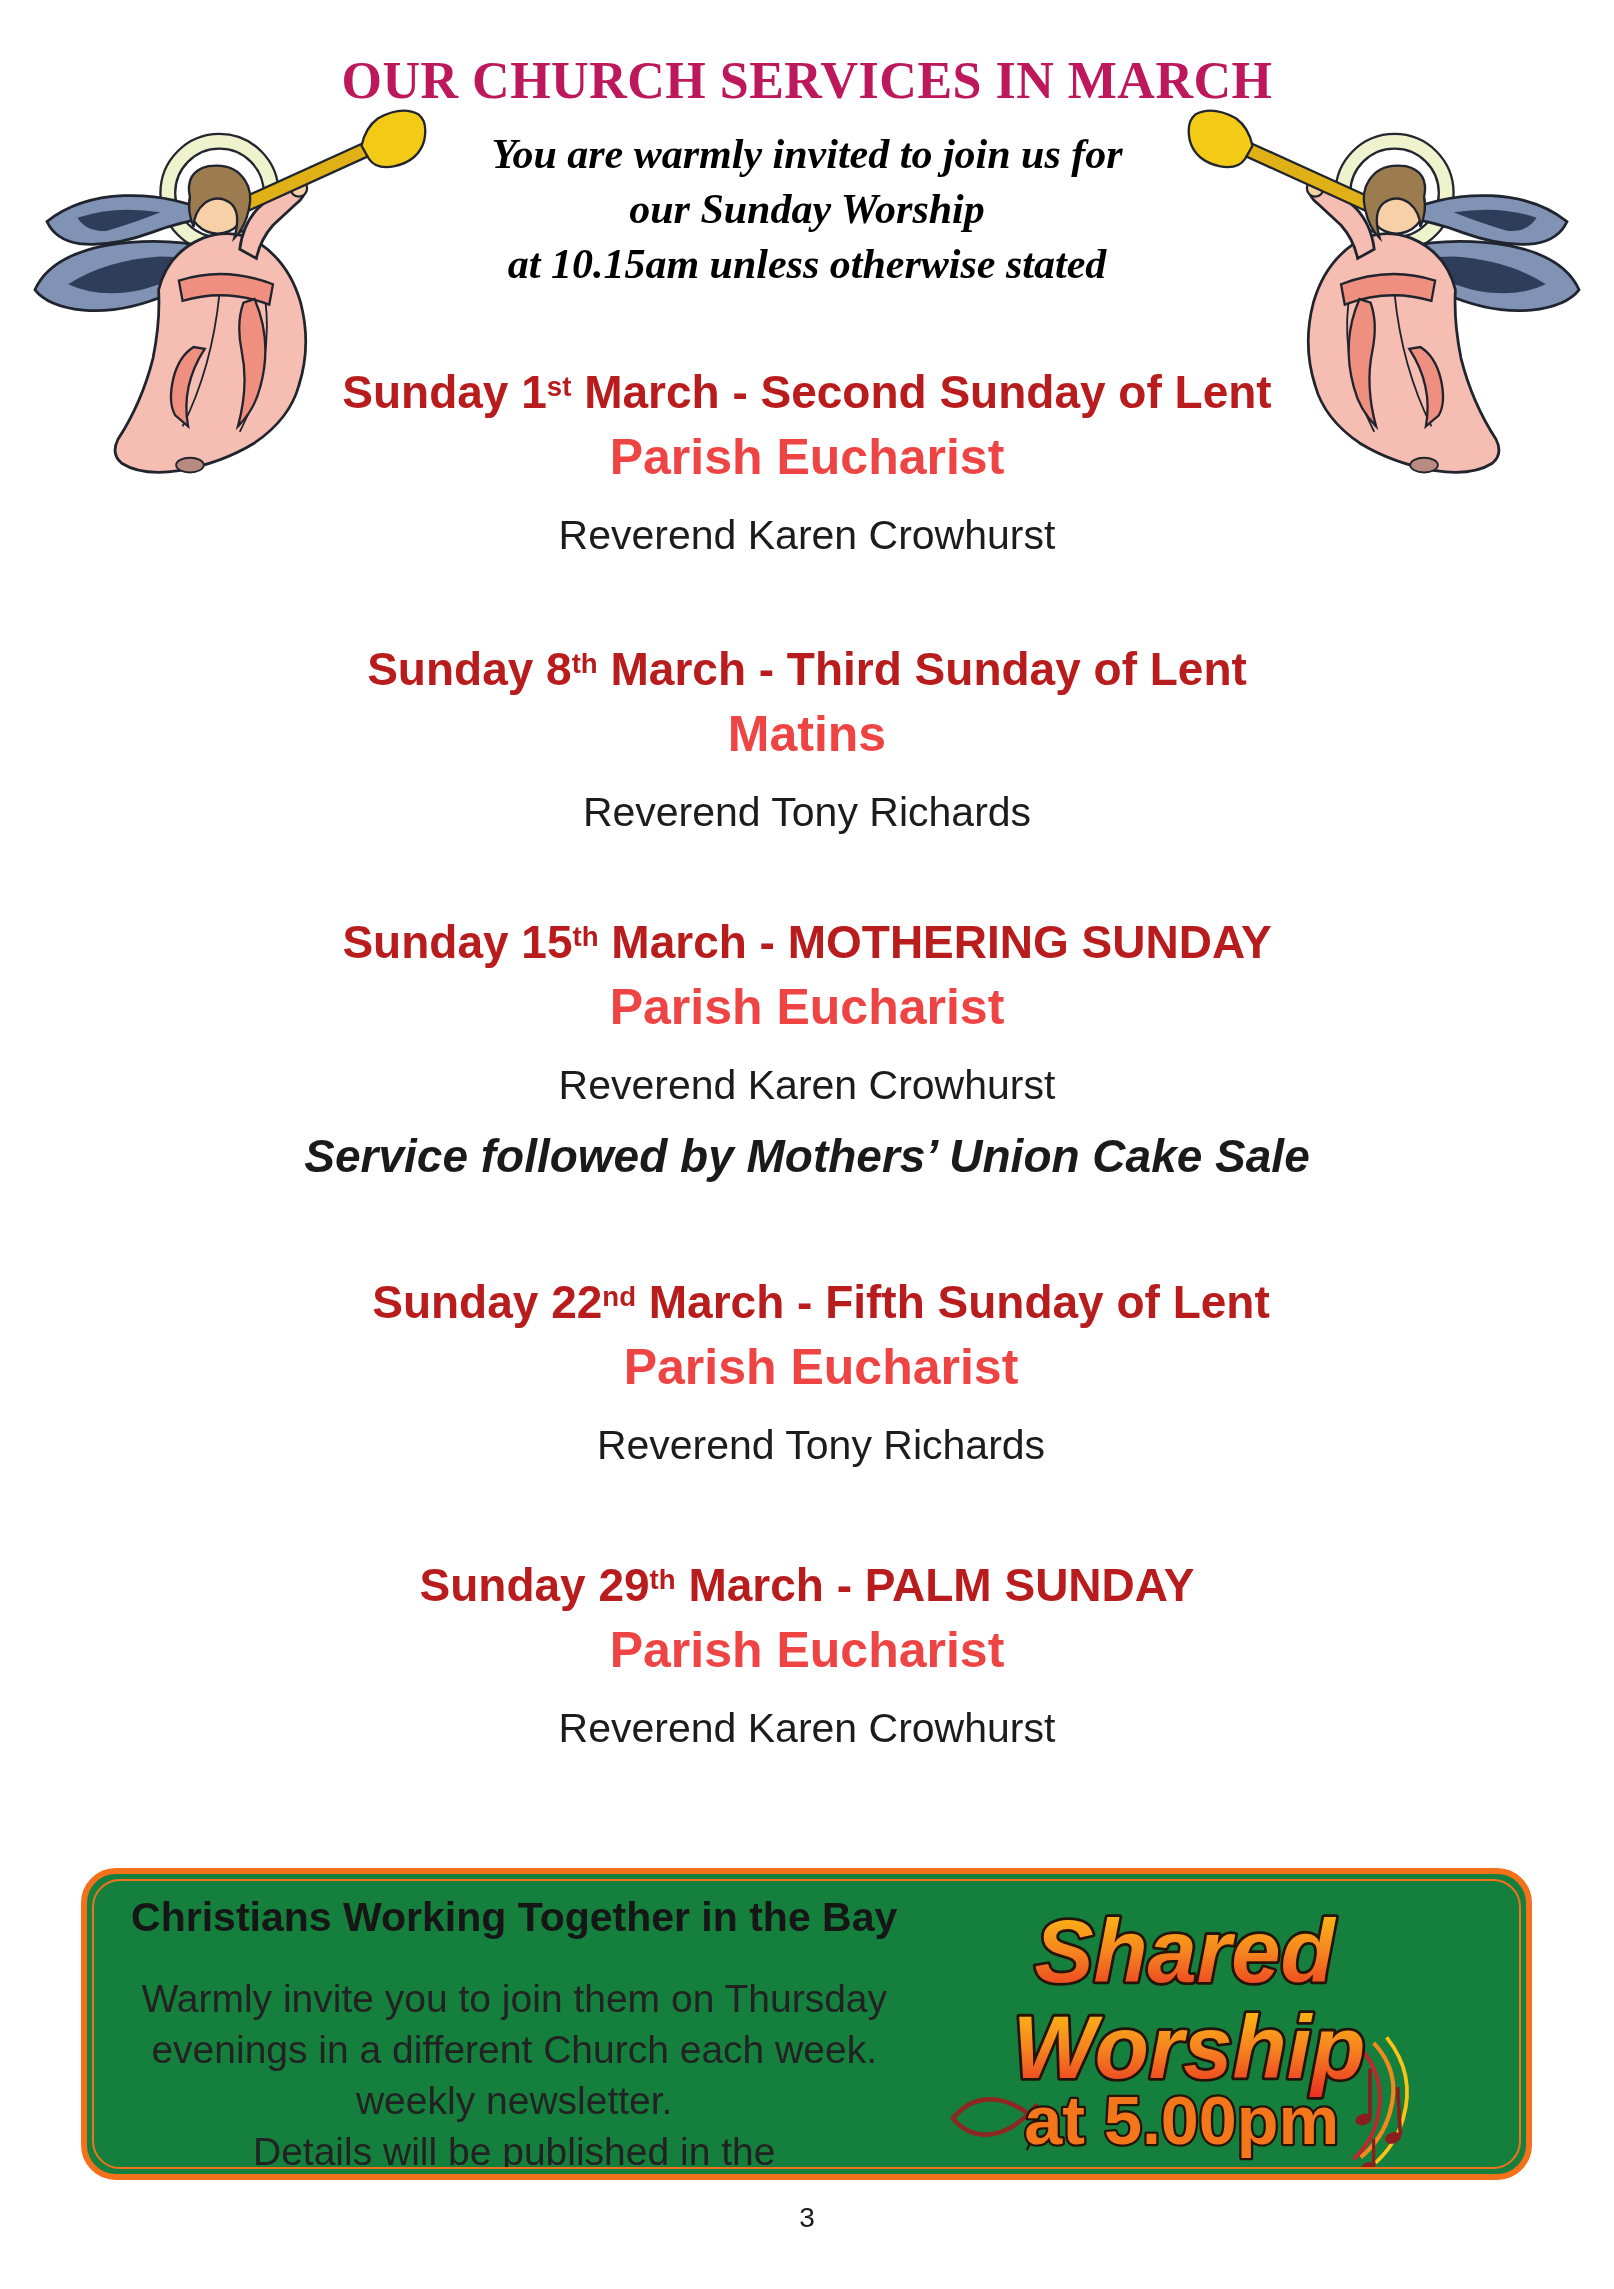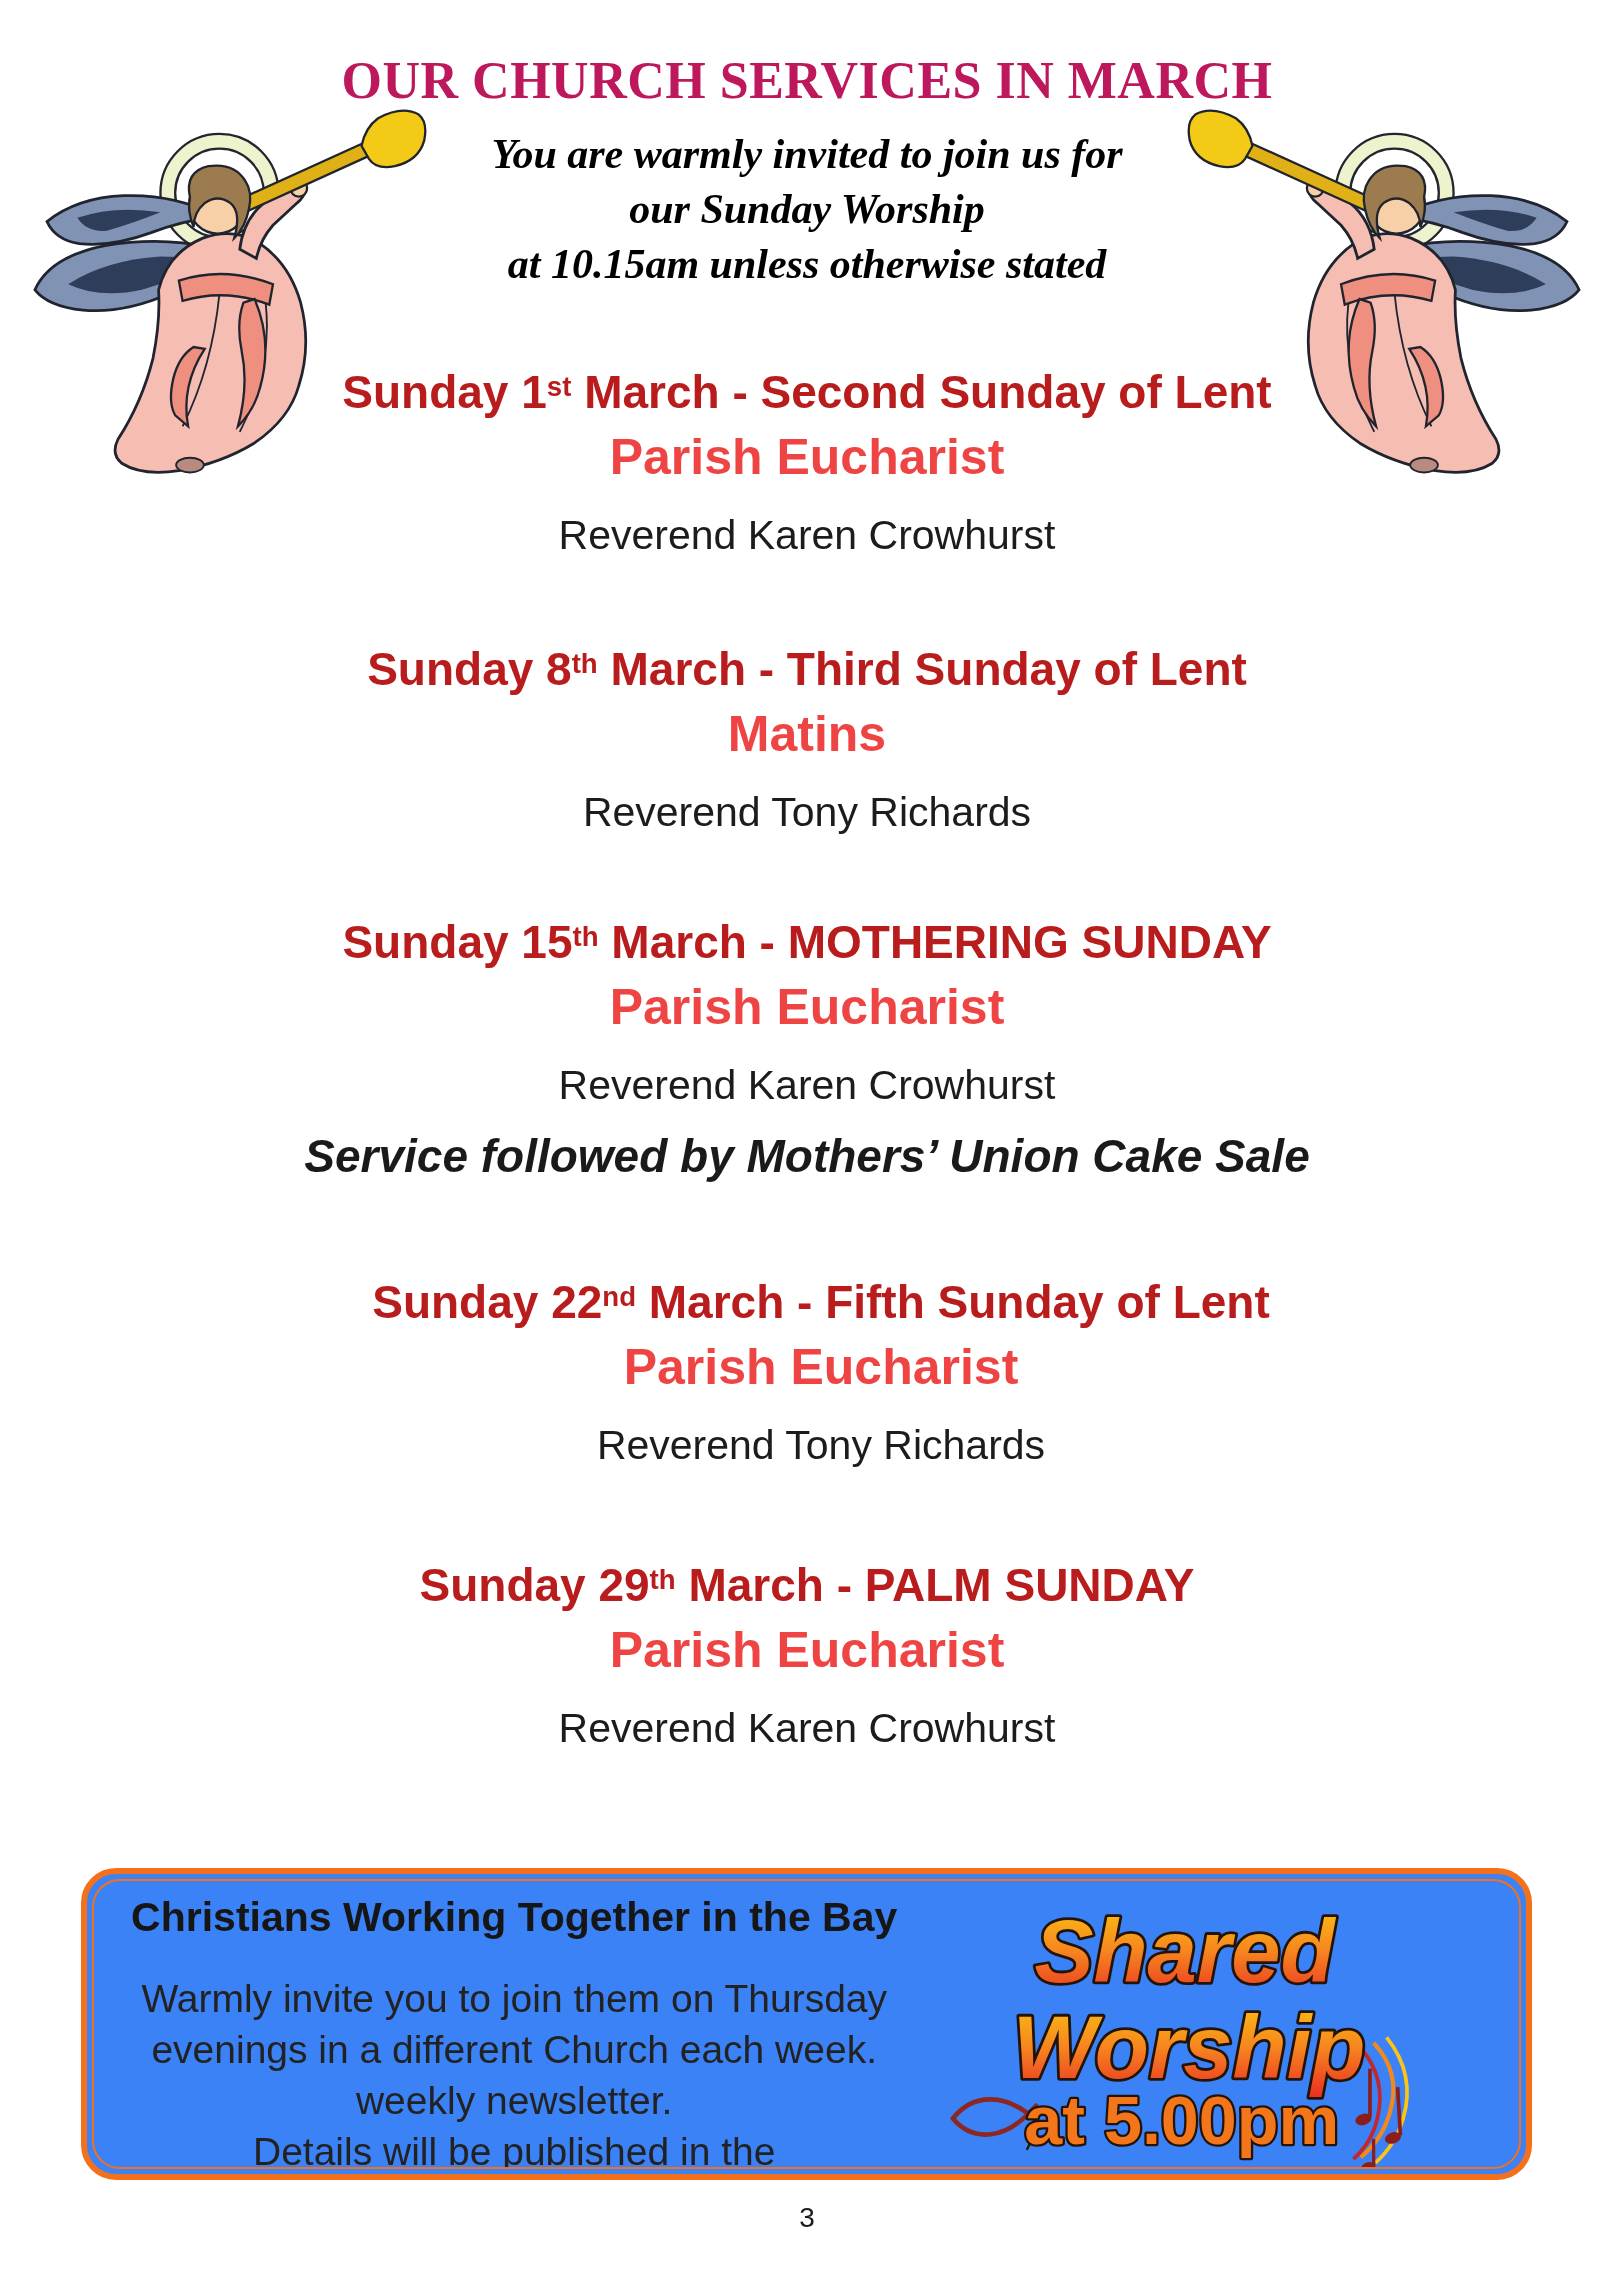--- a/index.html
+++ b/index.html
@@ -61,21 +61,21 @@
   .service-note {
     margin-top:20px;
     font-weight:bold; font-style:italic;
     font-size:46px; line-height:54px; color:#1a1a1a;
   }
   
   .cwt-box {
     position:absolute; left:81px; top:1868px;
     width:1451px; height:312px;
     border:6.5px solid #f4711c; border-radius:35px;
-    background:#3b82f6; z-index:2;
+    background:#15803d; z-index:2;
   }
   .cwt-inner {
     position:absolute; left:4.6px; top:4.6px; right:4.6px; bottom:4.6px;
     border:2.8px solid #f4711c; border-radius:28px;
     display:flex; flex-direction:row; align-items:stretch;
     overflow:hidden;
   }
   .cwt-left {
     width:59%; padding-top:9.2px;
     text-align:center;

